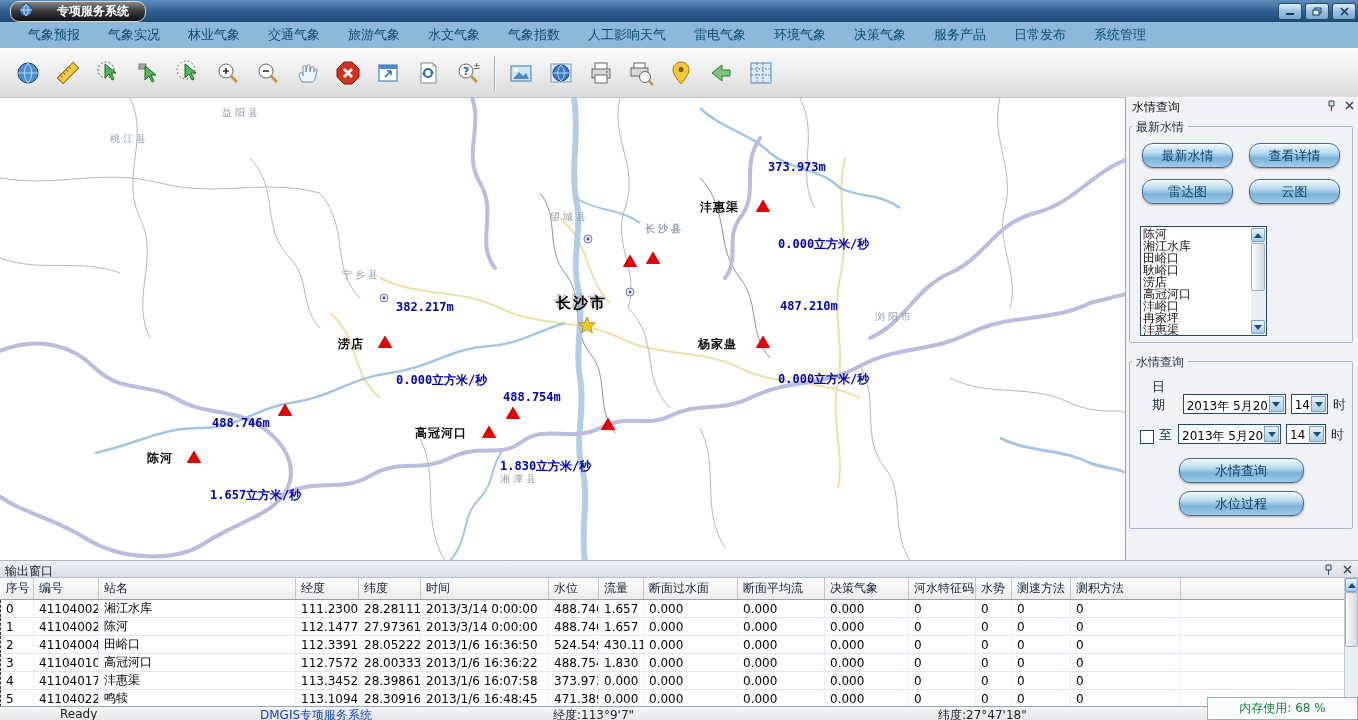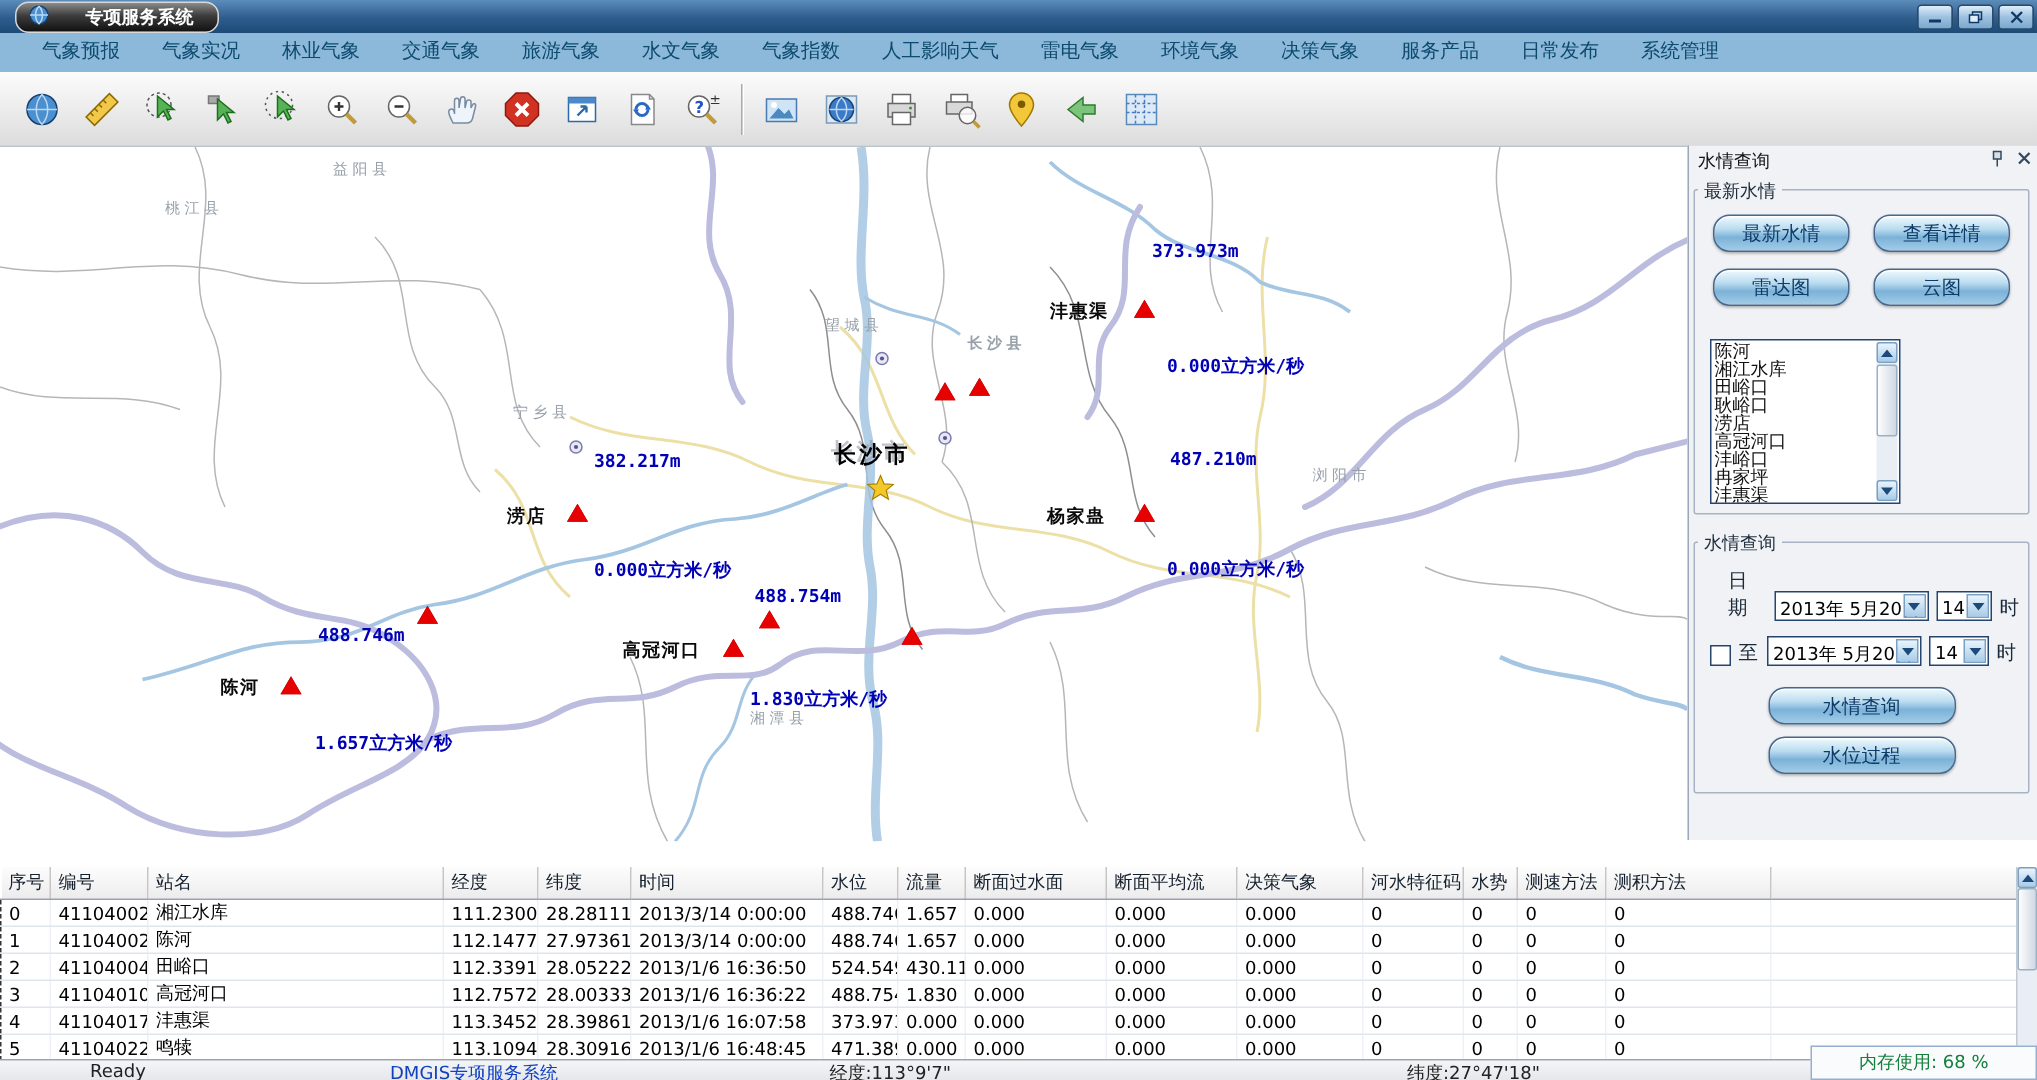--- a/index.html
+++ b/index.html
@@ -461,20 +461,36 @@
           <span class="qlabel" data-name="hour-suffix">时</span>
         </div>
         <div class="qbuttons" data-name="query-buttons">
             <button class="xp-btn" data-name="button-水情查询">水情查询</button>
             <button class="xp-btn" data-name="button-水位过程">水位过程</button>
           </div>
       </div>
     </div>
   </div>
 
+  <div class="output-header" data-name="output-window-header">
+    <span data-name="output-title">输出窗口</span>
+    <span class="output-hicons">
+      <span class="picon" data-name="pin-icon">
+          <svg width="11" height="12">
+            <path d="M3,1 h5 v5 h-5 z" fill="#d8dde6" stroke="#33475e"></path>
+            <path d="M5.5,6 v5" stroke="#33475e"></path>
+          </svg>
+        </span>
+      <span class="picon" data-name="output-close-icon">
+          <svg width="9" height="9">
+            <path d="M1,1 L8,8 M8,1 L1,8" stroke="#33475e" stroke-width="1.5"></path>
+          </svg>
+        </span>
+    </span>
+  </div>
   <div class="table-wrap" data-name="output-table">
     <table>
       <colgroup>
         <col style="width:33px">
           <col style="width:65px">
           <col style="width:197px">
           <col style="width:63px">
         <col style="width:62px">
           <col style="width:128px">
           <col style="width:50px">

